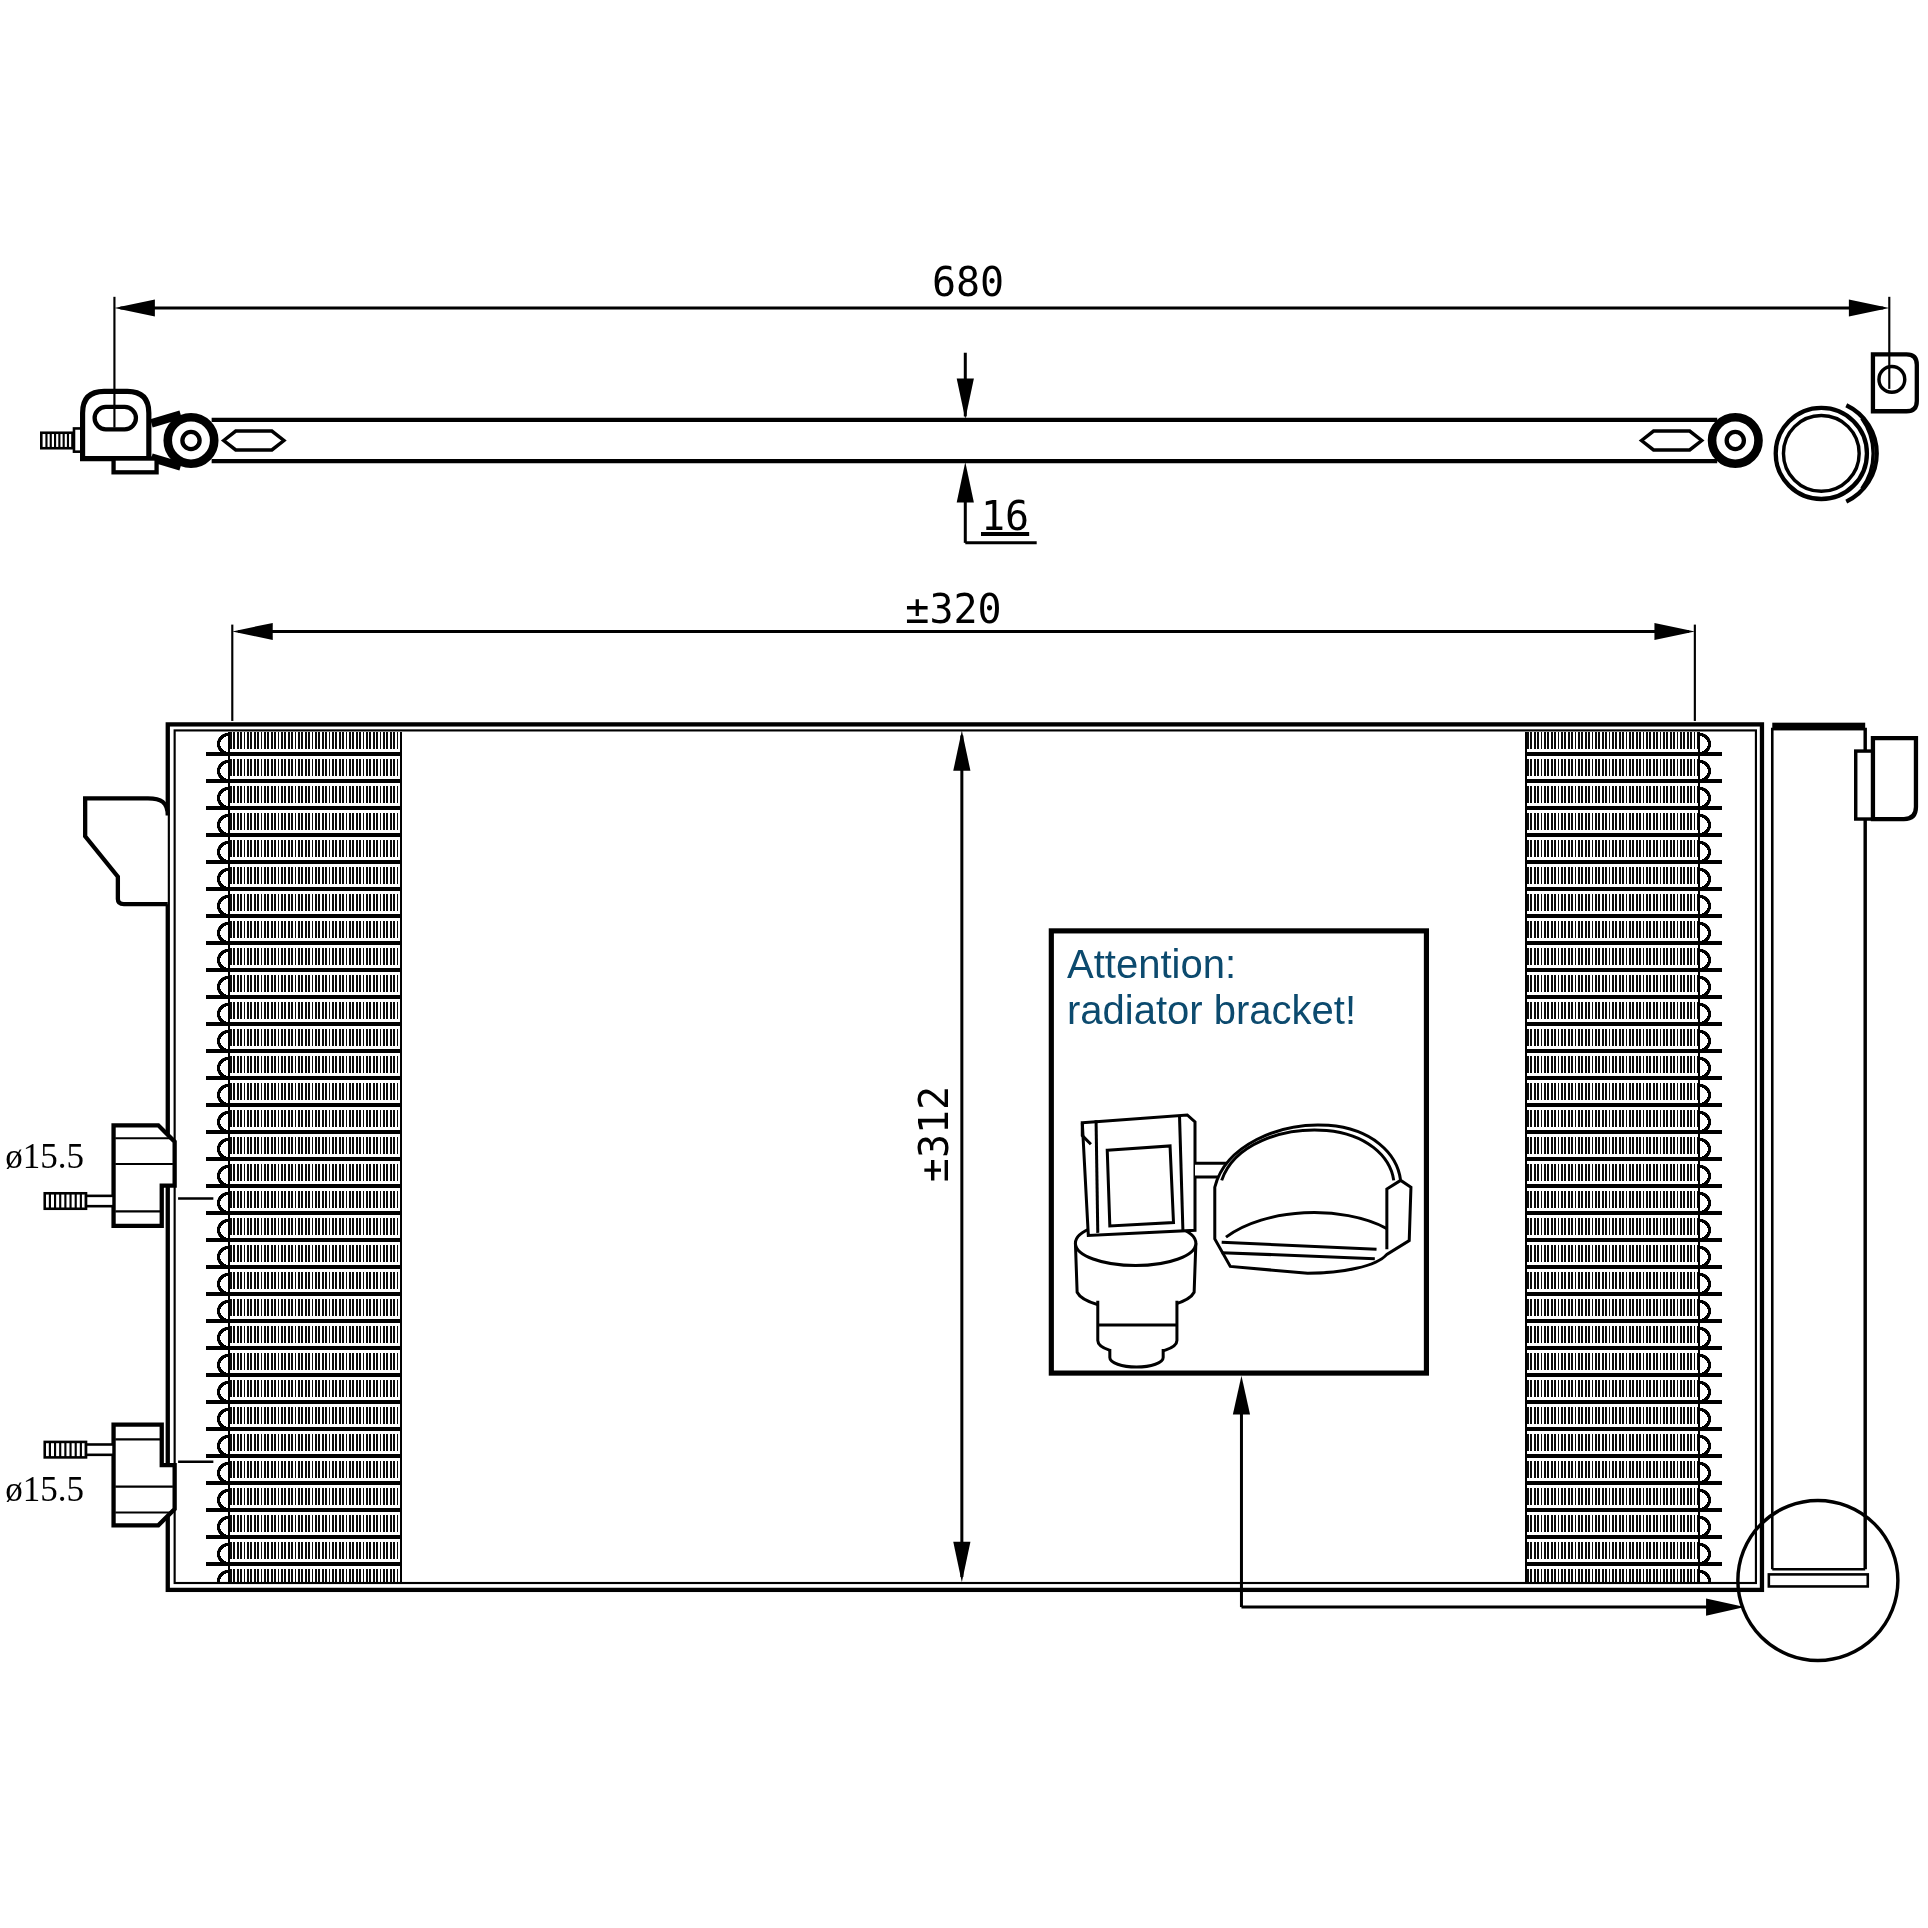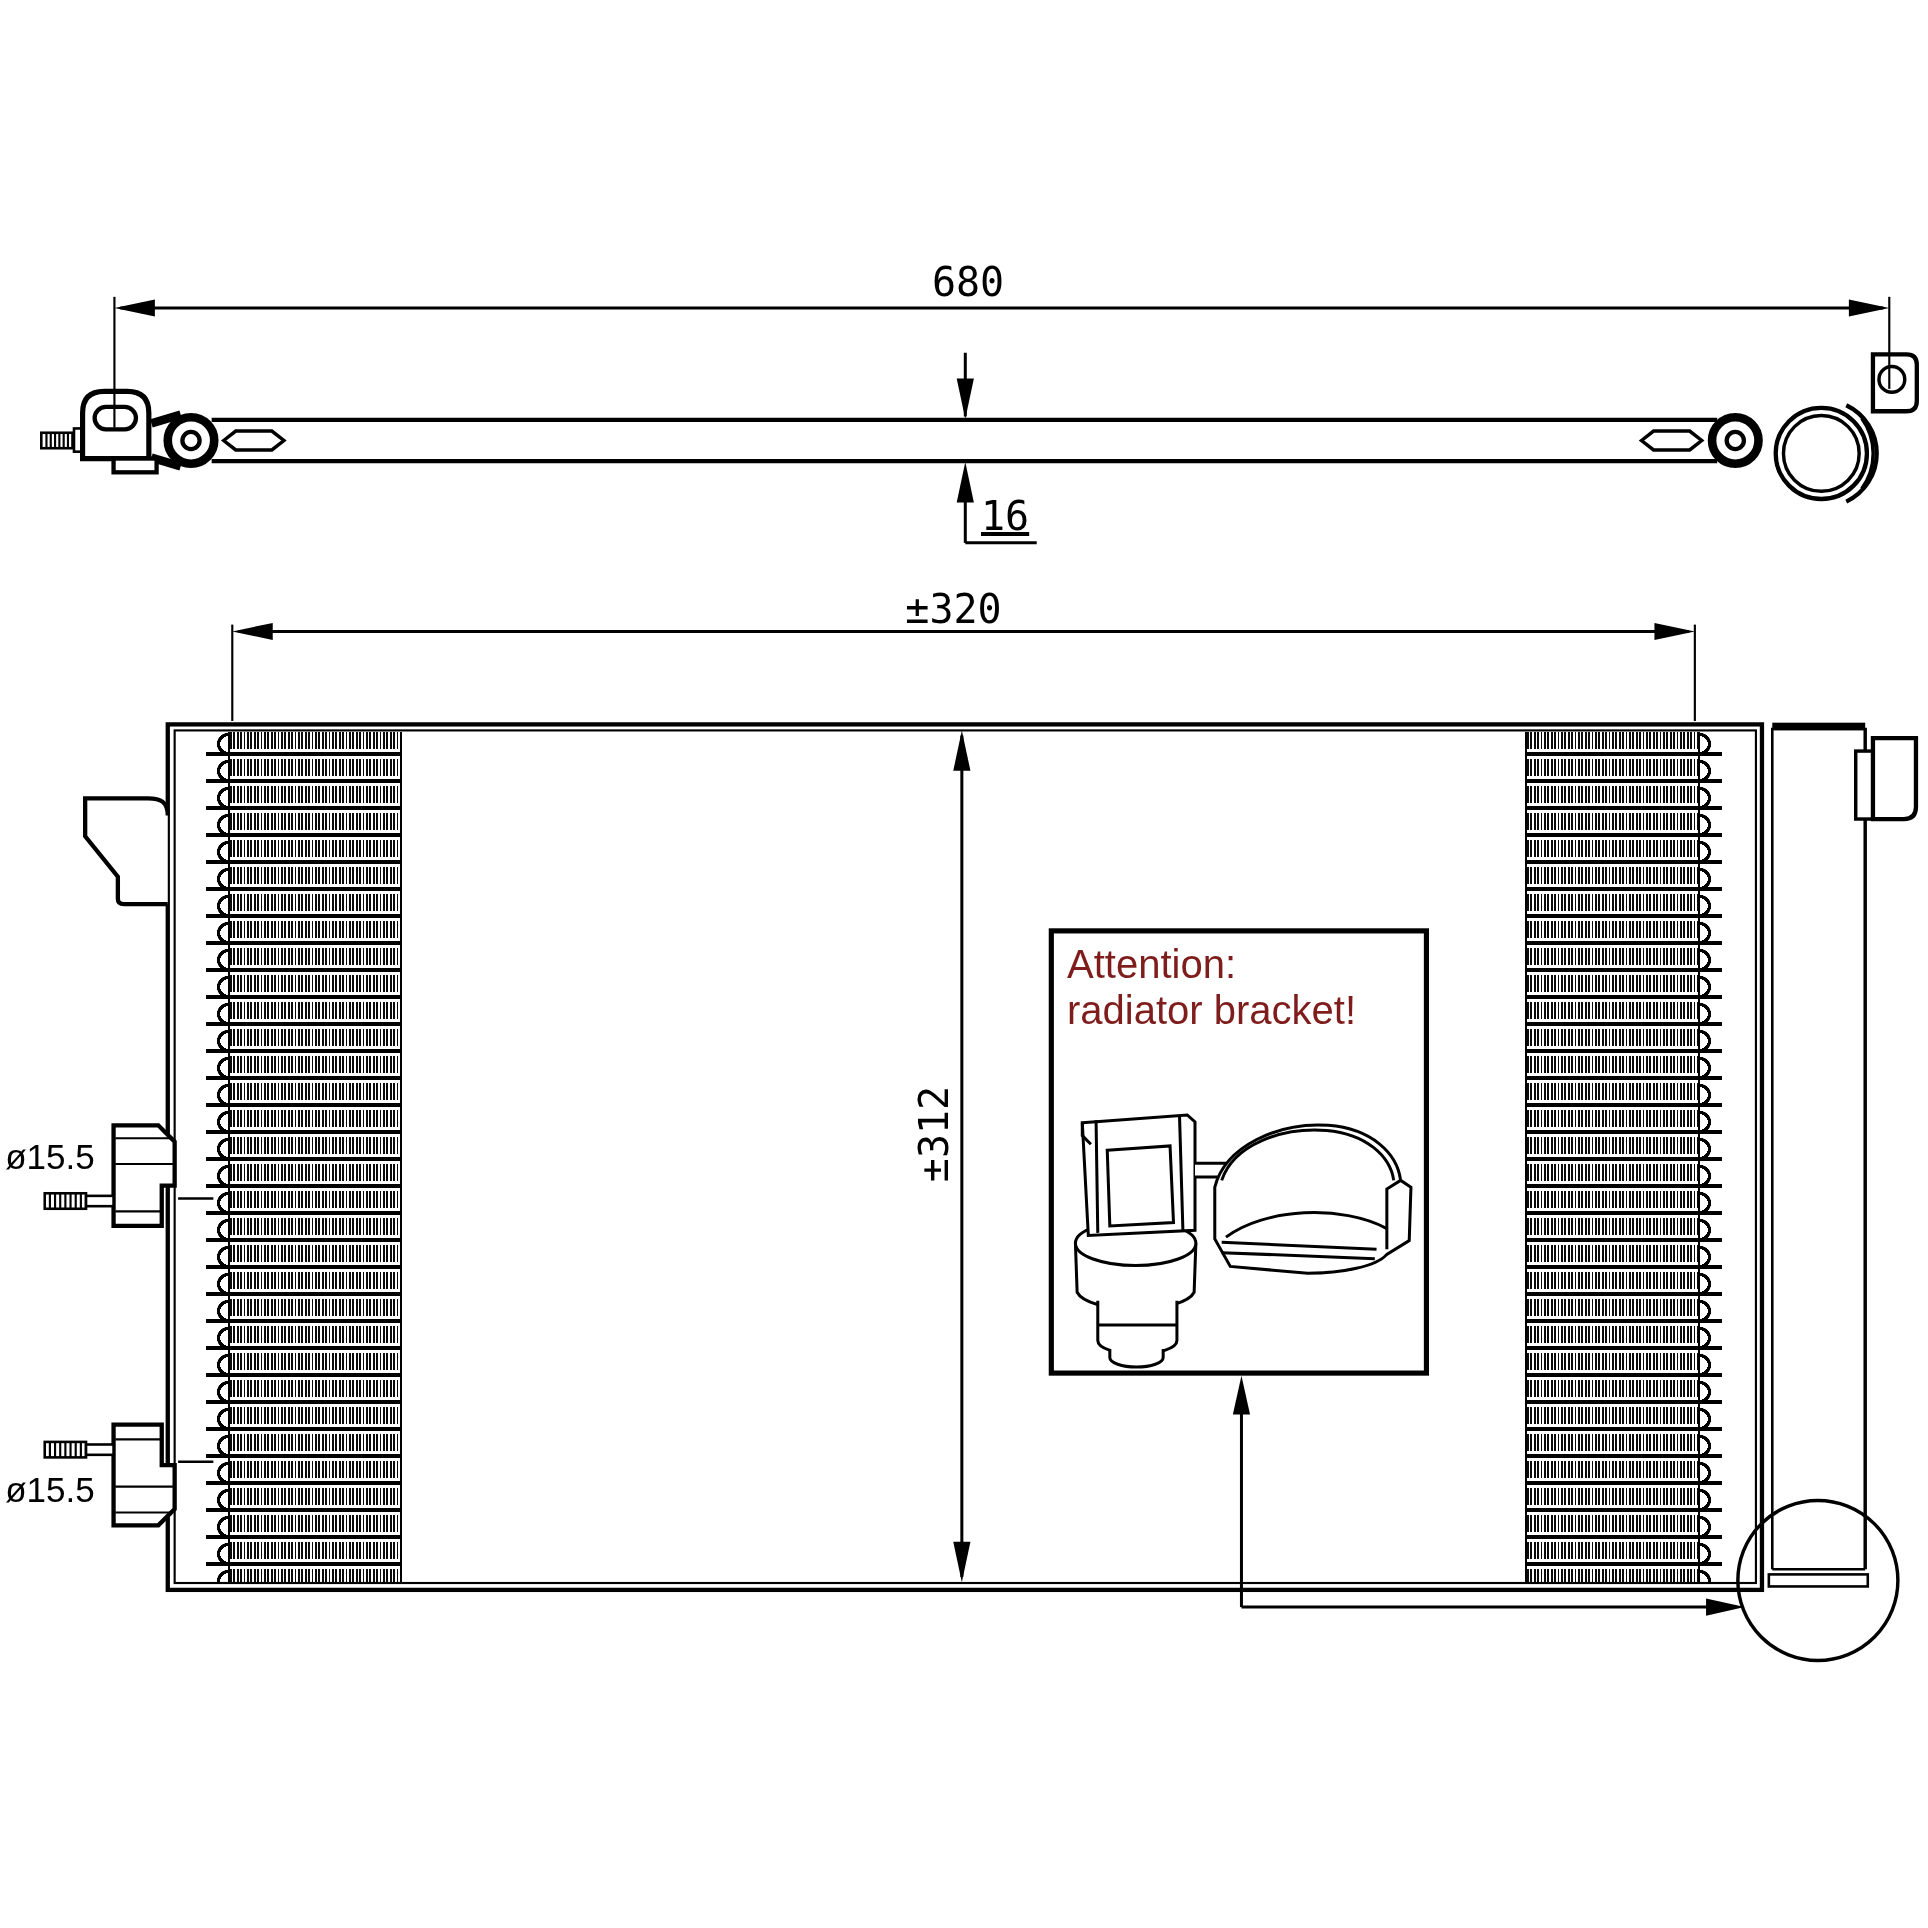--- a/index.html
+++ b/index.html
@@ -14,40 +14,40 @@
   
   .dimtext{
     font-family:"DejaVu Sans Mono", monospace;
     font-size:40px;
     color:#000;
     white-space:nowrap;
     line-height:1;
     z-index:30;
   }
   .porttext{
-    font-family:Liberation Sans, sans-serif;
+    font-family:Liberation Serif, serif;
     font-size:35px;
     color:#000;
     white-space:nowrap;
     line-height:1;
     z-index:30;
   }
   #dim680{left:895px;top:262px;width:146px;text-align:center;}
   #dim16{left:981px;top:496px;width:69px;text-align:left;text-decoration:underline;}
   #dim560{left:876px;top:589px;width:155px;text-align:center;}
   #dim312{
     left:878px;top:1114px;width:112px;height:40px;text-align:center;
     transform:rotate(-90deg);transform-origin:center center;
   }
   #portUpper{left:5.2px;top:1139px;}
   #portLower{left:5.2px;top:1472px;}
   
   #attnText{
     left:1067px;top:941px;width:348px;
-    font-size:40px;line-height:46px;color:#7f1d1d;
+    font-size:40px;line-height:46px;color:#0c4a6e;
     z-index:30;
   }
   
   .finRows{
     top:732px;height:851px;
     background-color:#fff;
     background-image:
       repeating-linear-gradient(to bottom,
         transparent 0px, transparent 17px,
         #ffffff 17px, #ffffff 20px,

